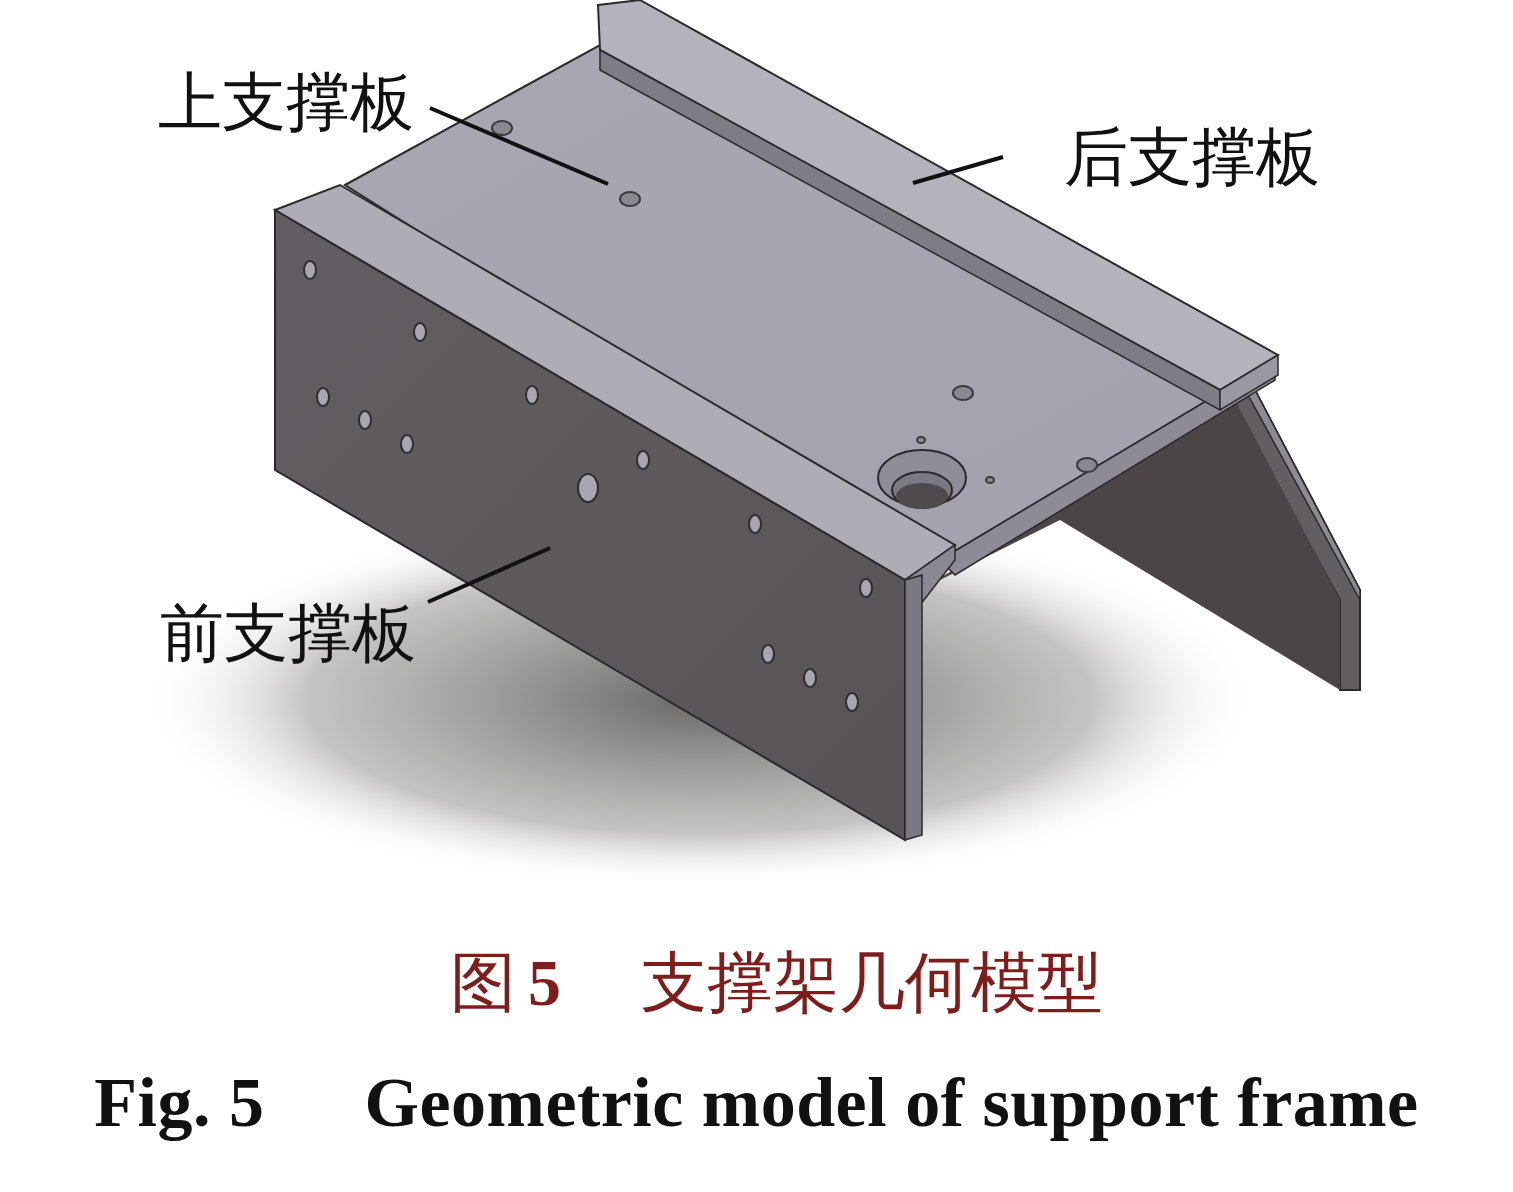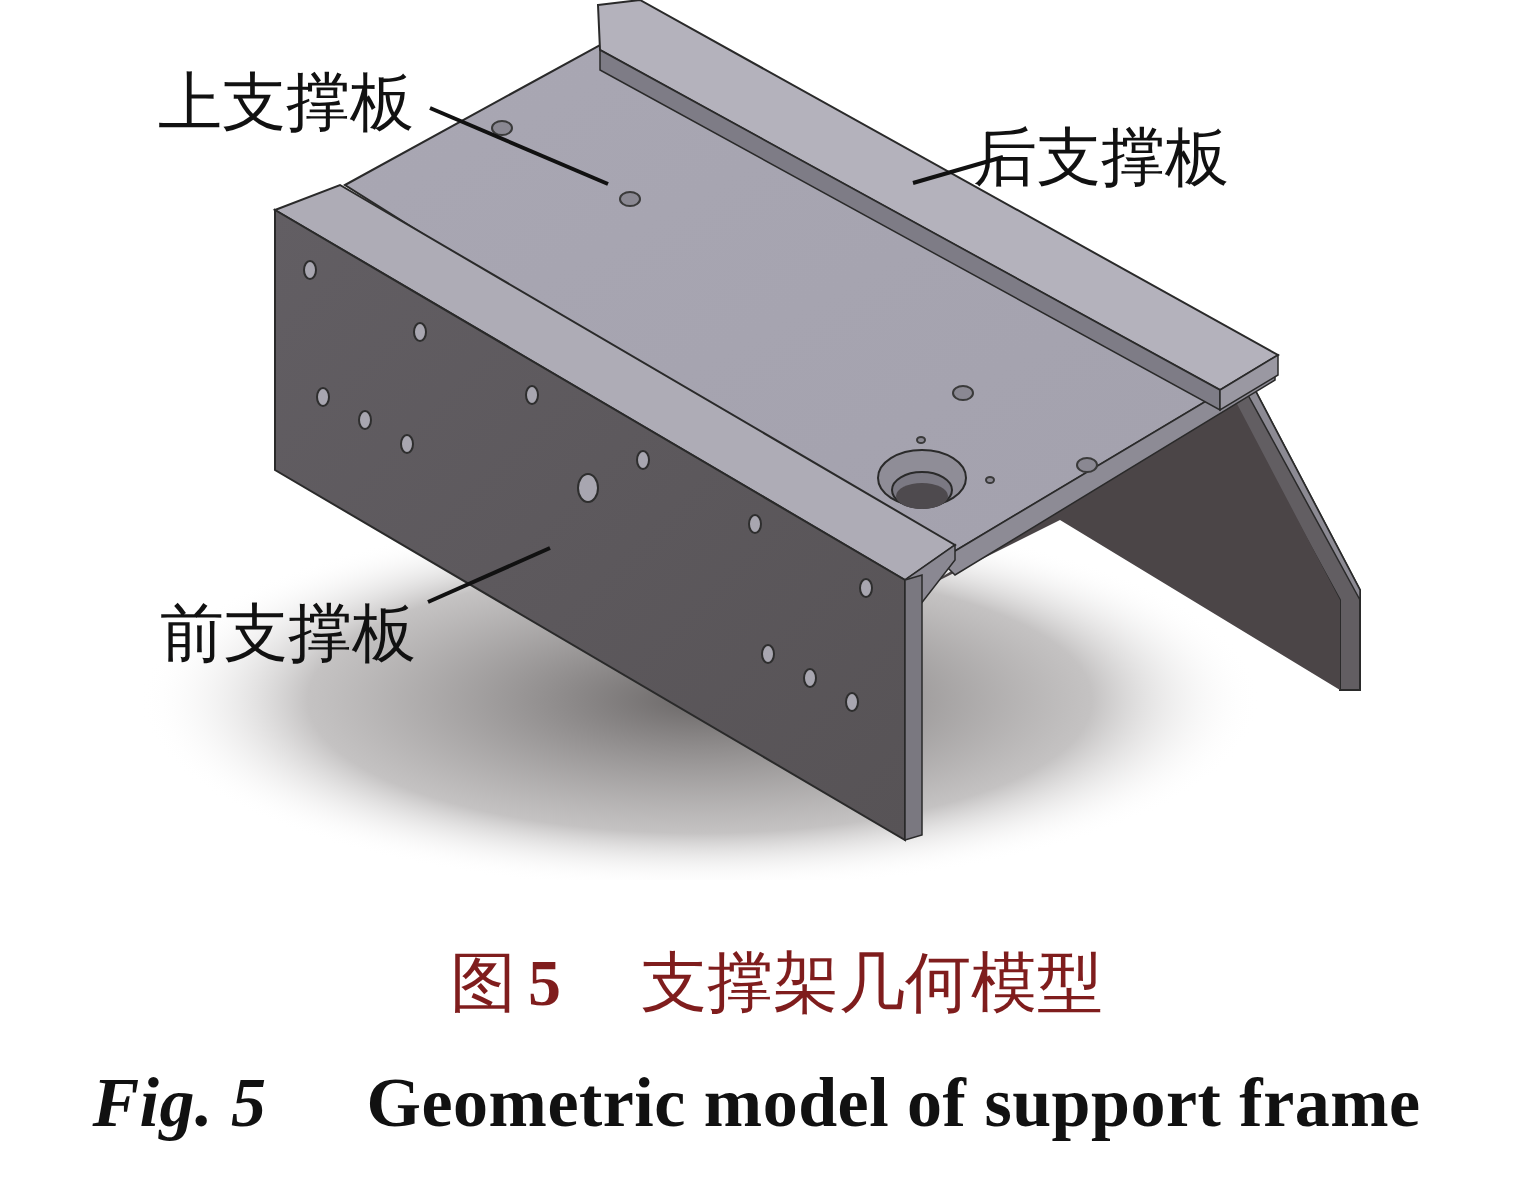--- a/index.html
+++ b/index.html
@@ -15,21 +15,21 @@
     position: absolute; left: 0; width: 1513px; top: 950px; text-align: center;
     font-family: "DejaVu Sans", "Liberation Sans", sans-serif;
     font-size: 66px; color: #7f1d1d; line-height: 1; margin-left: 20px;
   }
   .caption-cn .num { font-family: "Liberation Serif", serif; font-weight: bold; margin: 0 80px 0 12px; }
   .caption-en {
     position: absolute; left: 0; width: 1513px; top: 1068px; text-align: center;
     font-family: "Liberation Serif", "DejaVu Serif", serif; font-weight: bold;
     font-size: 70px; color: #111; line-height: 1; letter-spacing: 0.5px;
   }
-  .caption-en .label { margin-right: 100px; font-style: italic; }
+  .caption-en .label { margin-right: 100px; }
 </style>
 </head>
 <body>
 
 <div class="figure">
   <svg width="1513" height="880" viewBox="0 0 1513 880">
     <defs>
       <radialGradient id="shadowGrad" cx="0.5" cy="0.5" r="0.5">
         <stop offset="0" stop-color="#5a5656" stop-opacity="0.9"></stop>
         <stop offset="0.7" stop-color="#8a8686" stop-opacity="0.5"></stop>
@@ -98,21 +98,21 @@
       <ellipse cx="810" cy="678" rx="6" ry="9"></ellipse>
       <ellipse cx="852" cy="702" rx="6" ry="9"></ellipse>
     </g>
 
     <line x1="430" y1="108" x2="608" y2="184" stroke="#111" stroke-width="4"></line>
     <line x1="1003" y1="157" x2="913" y2="183" stroke="#111" stroke-width="4"></line>
     <line x1="428" y1="602" x2="550" y2="548" stroke="#111" stroke-width="4"></line>
   </svg>
 
   <div class="callout" style="left:158px; top:70px;">上支撑板</div>
-  <div class="callout" style="left:973px; top:125px;">后支撑板</div>
+  <div class="callout" style="left:1064px; top:125px;">后支撑板</div>
   <div class="callout" style="left:160px; top:565px;margin-top:36px;">前支撑板</div>
 </div>
 
 <div class="caption-cn">
   <span>图</span><span class="num">5</span><span>支撑架几何模型</span>
 </div>
 
 <div class="caption-en">
   <span class="label">Fig. 5</span><span>Geometric model of support frame</span>
 </div>

